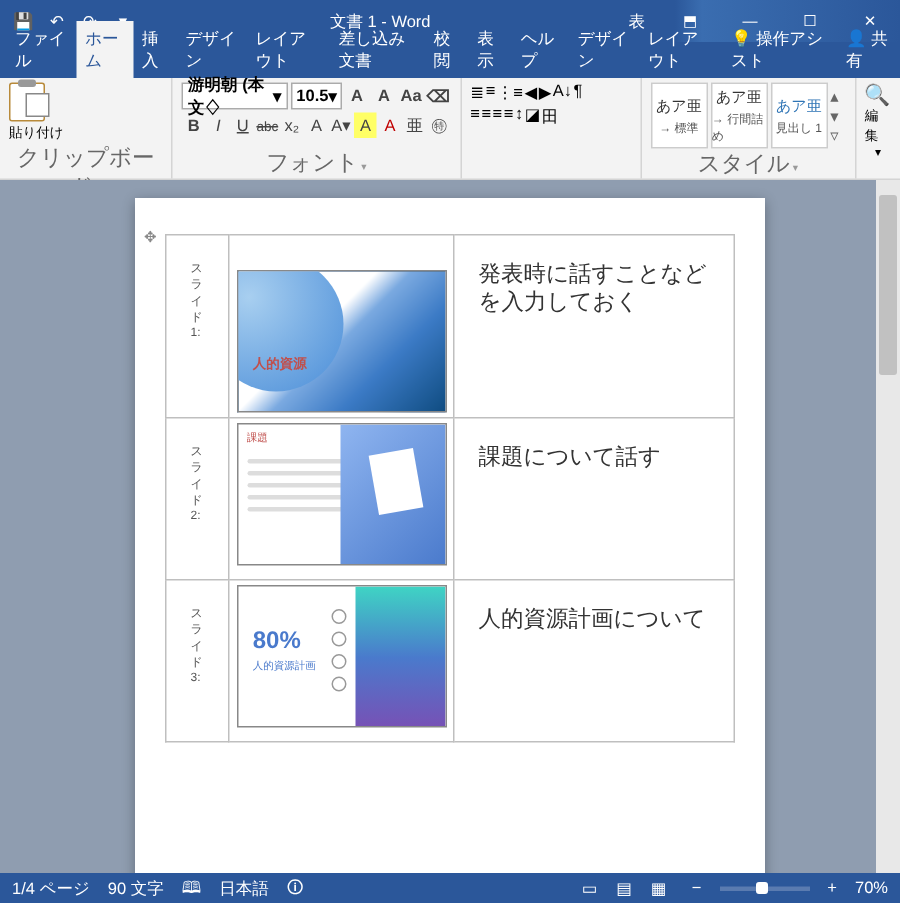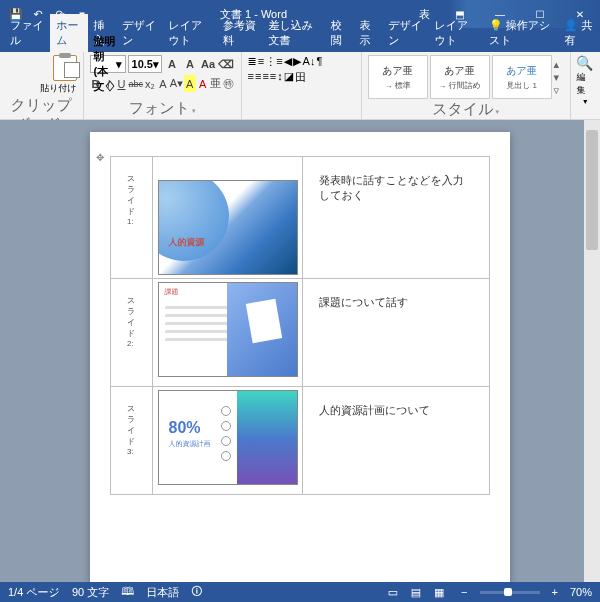--- a/index.html
+++ b/index.html
@@ -12,44 +12,44 @@
 .titlebar .winbtns{display:flex;}
 .titlebar .winbtns span{width:40px;height:28px;display:flex;align-items:center;justify-content:center;font-size:10px;}
 .tabs{height:24px;background:#2b579a;display:flex;align-items:flex-end;padding-left:4px;color:#fff;}
 .tabs .tab{padding:4px 6px;font-size:11px;cursor:pointer;}
 .tabs .tab.active{background:#f3f3f3;color:#2b579a;}
 .tabs .spacer{flex:1;}
 .ribbon{height:68px;background:#f3f3f3;border-bottom:1px solid #d4d4d4;display:flex;}
 .rgroup{border-right:1px solid #d4d4d4;padding:3px 6px 1px 6px;display:flex;flex-direction:column;justify-content:space-between;position:relative;}
 .rgroup .glabel{font-size:15px;color:#666;text-align:center;padding-top:1px;}
 .rgroup .glabel::after{content:" ▾";font-size:7px;color:#999;}
-.paste-btn{display:flex;flex-direction:column;align-items:flex-end;gap:1px;}
+.paste-btn{display:flex;flex-direction:column;align-items:flex-start;gap:1px;}
 .paste-icon{width:24px;height:26px;background:#fff;border:1px solid #b88a3a;border-radius:2px;position:relative;}
 .paste-icon::before{content:"";position:absolute;top:-3px;left:5px;width:12px;height:5px;background:#999;border-radius:2px;}
 .paste-icon::after{content:"";position:absolute;bottom:2px;right:-4px;width:14px;height:14px;background:#fff;border:1px solid #888;}
 .font-top{display:flex;gap:2px;align-items:center;margin-bottom:2px;font-weight:bold;}
 .font-name{width:78px;height:18px;border:1px solid #ababab;background:#fff;font-size:10px;padding:1px 3px;display:flex;align-items:center;justify-content:space-between;}
 .font-size{width:34px;height:18px;border:1px solid #ababab;background:#fff;font-size:10px;padding:1px 3px;display:flex;align-items:center;justify-content:space-between;}
 .font-btns{display:flex;gap:1px;}
 .font-btns span,.para-btns span{width:17px;height:17px;display:flex;align-items:center;justify-content:center;font-size:11px;color:#444;cursor:pointer;}
 .para-row{display:flex;gap:1px;margin-bottom:2px;}
 .styles{display:flex;gap:2px;}
-.style-box{width:60px;height:44px;border:1px solid #ccc;background:#fff;display:flex;flex-direction:column;align-items:center;justify-content:center;font-size:9px;}
+.style-box{width:38px;height:44px;border:1px solid #ccc;background:#fff;display:flex;flex-direction:column;align-items:center;justify-content:center;font-size:9px;}
 .style-box .sample{font-size:10px;color:#333;}
 .style-box.accent .sample{color:#2e74b5;}
 .style-box .sname{font-size:8px;color:#555;margin-top:2px;}
 .edit-col{display:flex;flex-direction:column;align-items:center;}
 .doc-area{position:absolute;top:120px;left:0;right:0;bottom:20px;background:#8f9db0;overflow:auto;}
 .page{width:420px;margin:12px auto;background:#fff;box-shadow:0 2px 8px rgba(0,0,0,.3);padding:24px 20px;min-height:500px;position:relative;}
 .anchor{position:absolute;left:6px;top:20px;font-size:10px;color:#888;}
 .tbl{border-collapse:collapse;width:100%;}
 .tbl td{border:1px solid #bfbfbf;padding:16px;vertical-align:top;font-size:9px;height:108px;}
 .tbl td.lbl{width:42px;font-size:8px;color:#555;}
 .tbl td.thumb{width:150px;padding:3px;}
-.tbl td.note{font-size:11px;color:#333;}
+.tbl td.note{font-size:15px;color:#333;}
 .slide{width:140px;height:95px;border:1px solid #888;margin:auto;position:relative;overflow:hidden;background:#fff;}
 .s1{background:linear-gradient(135deg,#fff 40%,#7aa9e0 50%,#3b7ac5 70%,#0f4c81 100%);margin-top:20px;}
 .s1 .wave{position:absolute;left:-20px;top:-10px;width:90px;height:90px;background:radial-gradient(circle at 30% 30%,#a8cff0,#4a8dd8);border-radius:50%;}
 .s1 .tt{position:absolute;left:10px;top:55px;font-size:9px;color:#c0504d;font-weight:bold;}
 .s2{background:#fff;}
 .s2 .img{position:absolute;right:0;top:0;width:70px;height:95px;background:linear-gradient(135deg,#8fb5f0,#4a7acc);}
 .s2 .pen{position:absolute;right:18px;top:18px;width:30px;height:40px;background:#fff;transform:rotate(-10deg);}
 .s2 .lines{position:absolute;left:6px;top:18px;width:64px;}
 .s2 .lines div{height:3px;background:#ddd;margin:5px 0;border-radius:2px;}
 .s2 .hdr{position:absolute;left:6px;top:4px;font-size:7px;color:#c0504d;}
@@ -86,24 +86,24 @@
     <span>✕</span>
   </div>
 </div>
 
 <div class="tabs">
   <div class="tab">ファイル</div>
   <div class="tab active">ホーム</div>
   <div class="tab">挿入</div>
   <div class="tab">デザイン</div>
   <div class="tab">レイアウト</div>
-  <div class="tab">参考資料</div>
   <div class="tab">差し込み文書</div>
   <div class="tab">校閲</div>
   <div class="tab">表示</div>
+  <div class="tab">ヘルプ</div>
   <div class="tab">デザイン</div>
   <div class="tab">レイアウト</div>
   <div class="tab">💡 <span>操作アシスト</span></div>
   <div class="spacer"></div>
   <div class="tab">👤 <span>共有</span></div>
 </div>
 
 <div class="ribbon">
   <div class="rgroup">
     <div class="paste-btn">

